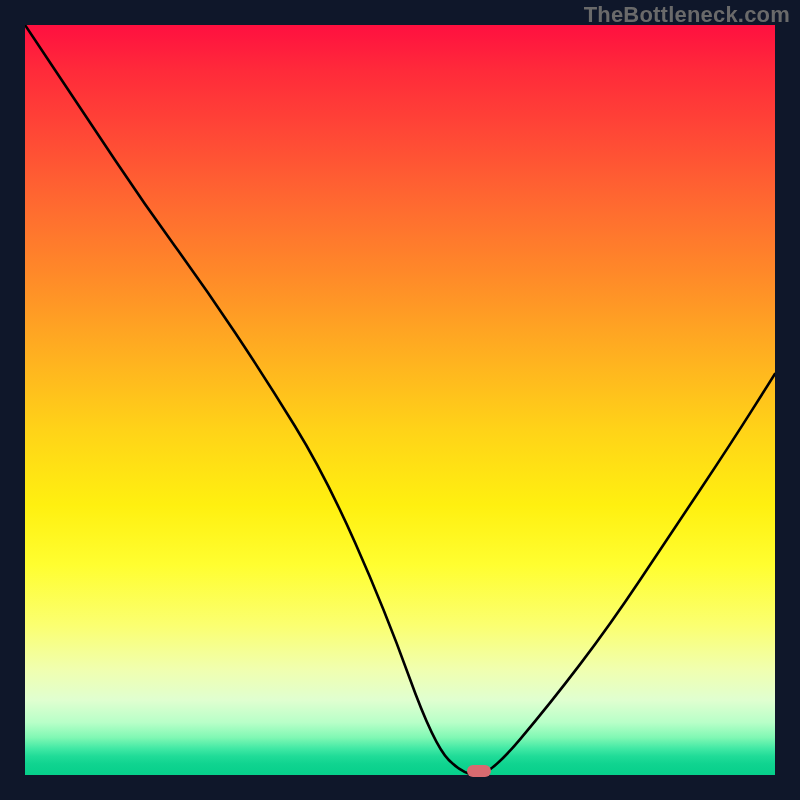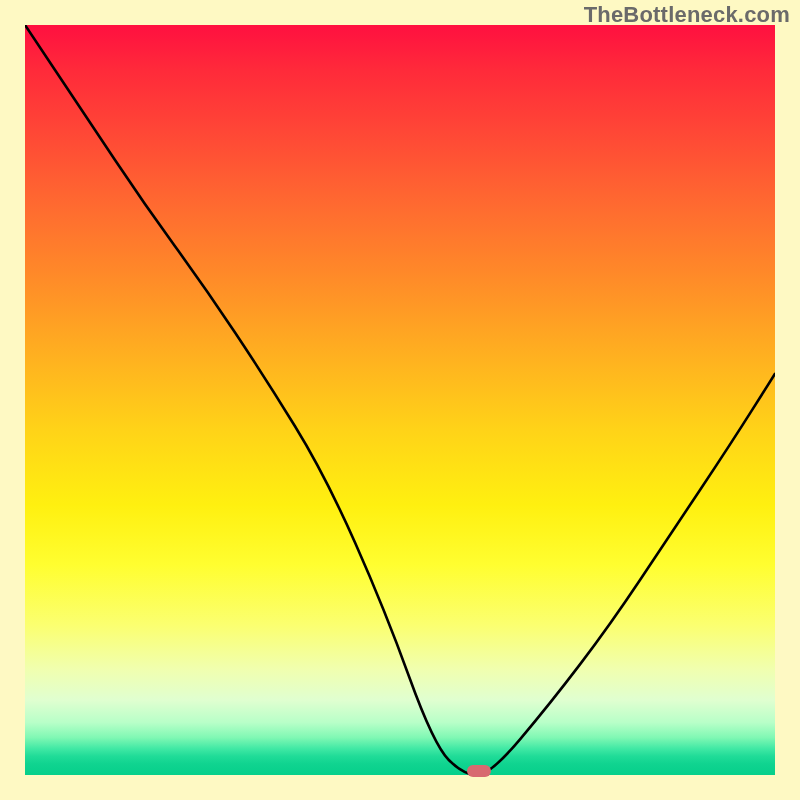--- a/index.html
+++ b/index.html
@@ -9,21 +9,21 @@
     height: 800px;
     background: #000;
     overflow: hidden;
   }
   .frame {
     position: absolute;
     left: 0;
     top: 0;
     width: 800px;
     height: 800px;
-    background: #fef9c3;
+    background: #0f172a;
   }
   .plot {
     position: absolute;
     left: 25px;
     top: 25px;
     width: 750px;
     height: 750px;
   }
   .gradient {
     position: absolute;

